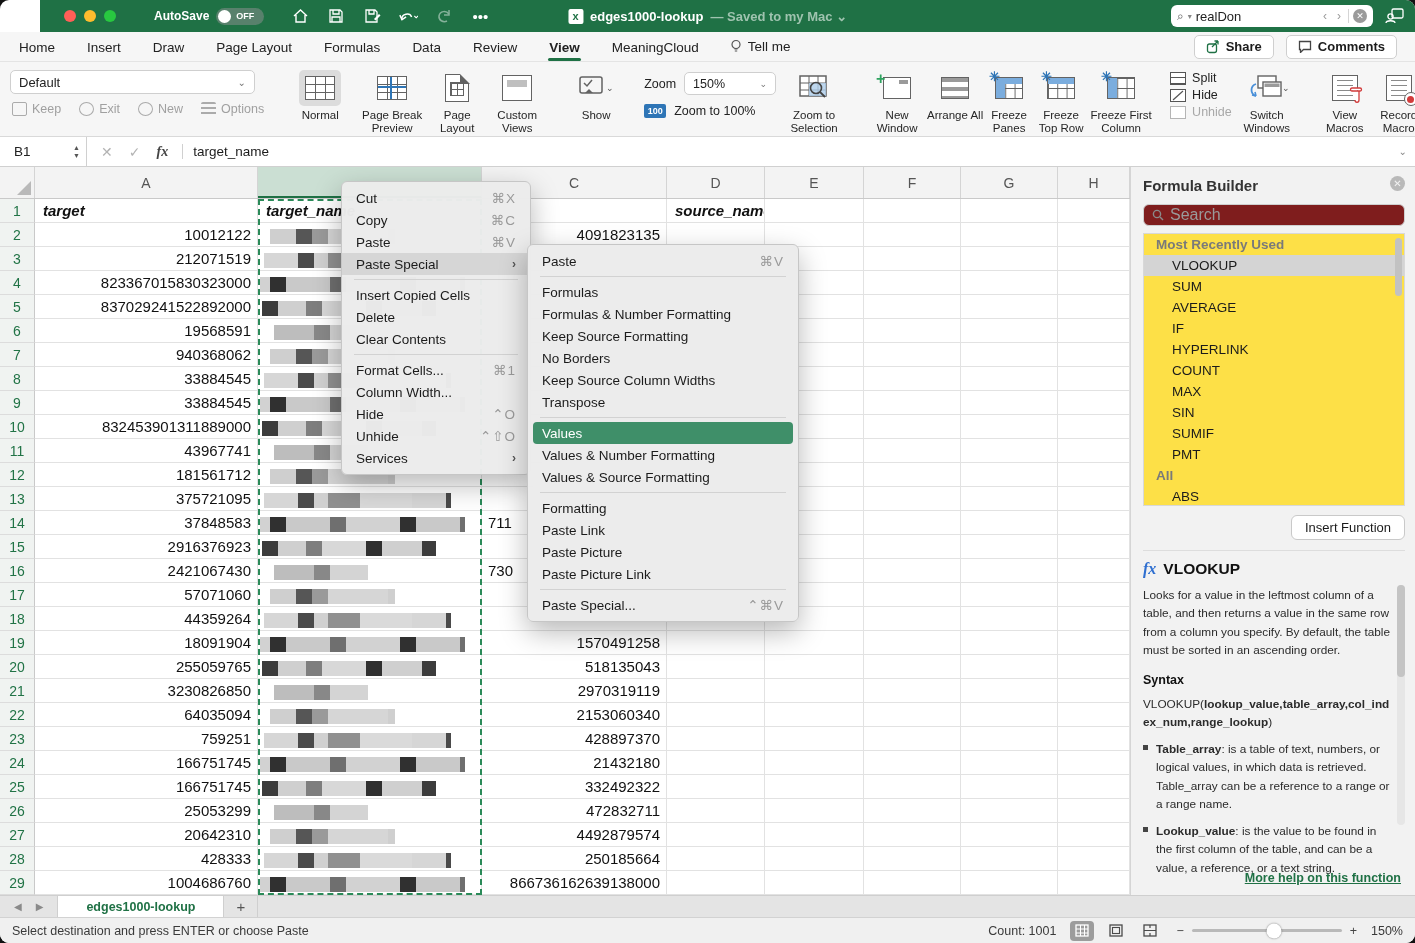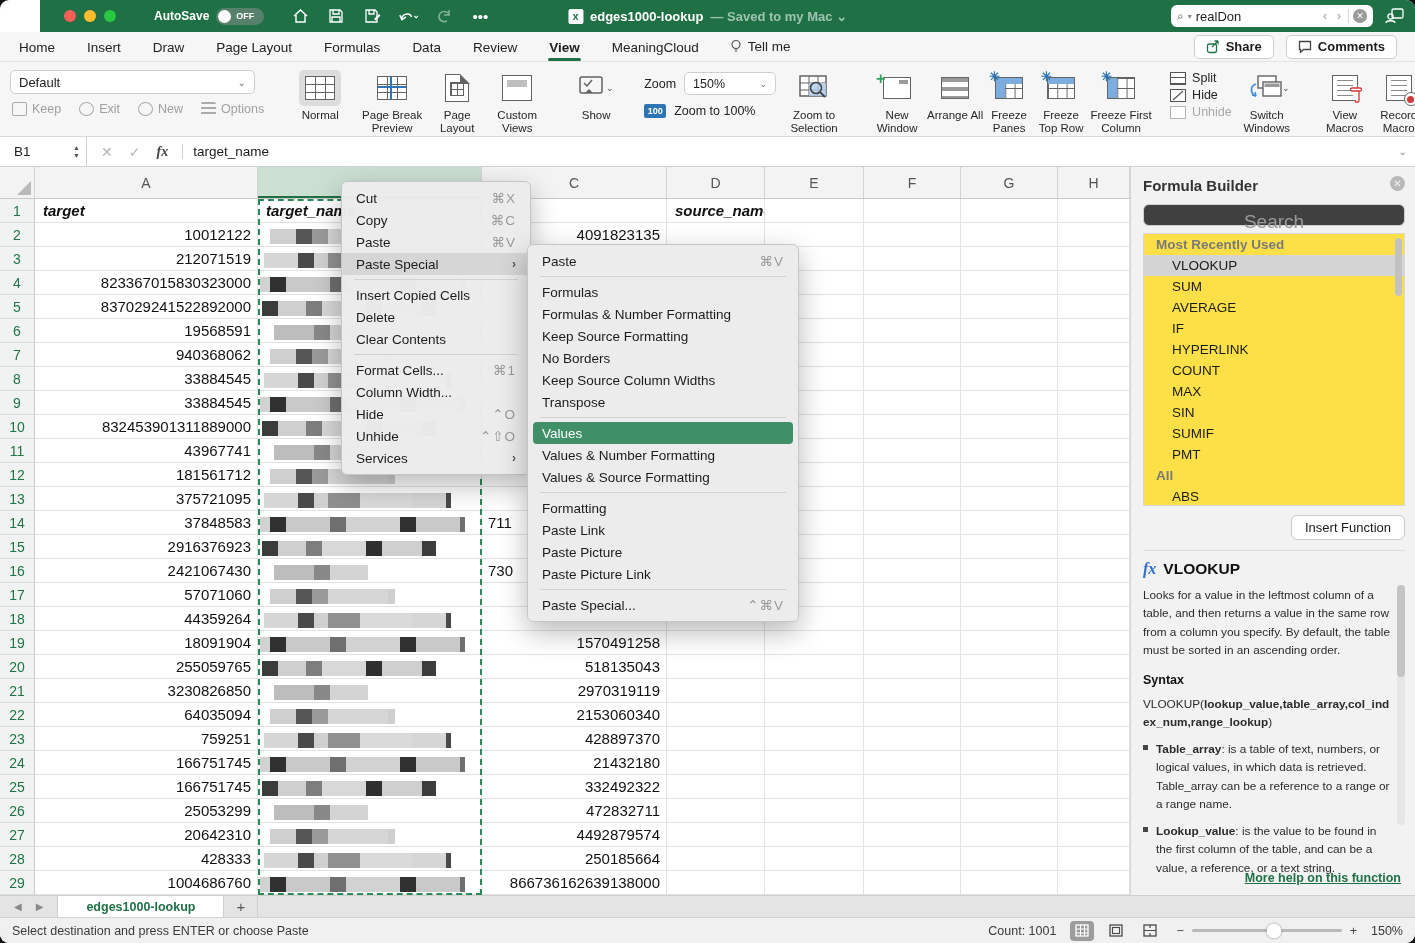--- a/index.html
+++ b/index.html
@@ -124,21 +124,21 @@
   .mi.hl { background:#d6d6d6; }
   .mi.green { background:#3f8f69; color:#fff; margin:0 5px; border-radius:4px; padding:0 9px; }
   .mdiv { height:1px; background:#d2d2d2; margin:4px 12px; }
   .menu1 { left:341px; top:14px; width:190px; }
   .menu2 { left:527px; top:77px; width:272px; }
 
   
   .panel { flex:1; background:#f2f2f2; border-left:1px solid #d5d5d5; display:flex; flex-direction:column; padding:10px 10px 4px 12px; position:relative; min-height:0; }
   .panel h1 { font-size:15px; color:#333; }
   .pclose { position:absolute; right:10px; top:9px; width:15px; height:15px; border-radius:50%; background:#b9b9b9; color:#f2f2f2; font-size:10px; display:flex; align-items:center; justify-content:center; }
-  .psearch { margin-top:10px; height:22px; background:#404040; border:1px solid #cfcfcf; border-radius:6px; display:flex; align-items:center; gap:6px; padding:0 8px; font-size:19px; color:#9a9a9a;flex-direction:column; }
+  .psearch { margin-top:10px; height:22px; background:#7f1d1d; border:1px solid #cfcfcf; border-radius:6px; display:flex; align-items:center; gap:6px; padding:0 8px; font-size:16px; color:#9a9a9a; }
   .flist { margin-top:7px; background:#fde047; border:1px solid #d8d8d8; height:273px; overflow:hidden; position:relative; font-size:13.5px; }
   .fl-h { font-weight:bold; color:#7a7a7a; padding:3px 0 3px 12px; }
   .fl-i { color:#1b1b1b; padding:3px 0 3px 28px; }
   .fl-i.sel { background:#d4d4d4; }
   .flist .thumb { position:absolute; right:2px; top:4px; width:7px; height:58px; border-radius:4px; background:#c2c2c2; }
   .insbtn { align-self:flex-end; margin-top:9px; background:#fff; border:1px solid #c9c9c9; border-radius:6px; font-size:13px; color:#1b1b1b; padding:4px 13px; }
   .pdesc { margin-top:10px; border-top:1px solid #ddd; padding-top:9px; flex:1; position:relative; min-height:0; overflow:hidden; }
   .fnhead { display:flex; align-items:center; gap:7px; }
   .fnhead .fxg { color:#2f6fd0; font-size:16px; font-weight:bold; font-style:italic; font-family:"Liberation Serif",serif; }
   .fnhead .nm { font-size:15.5px; font-weight:bold; color:#111; }

